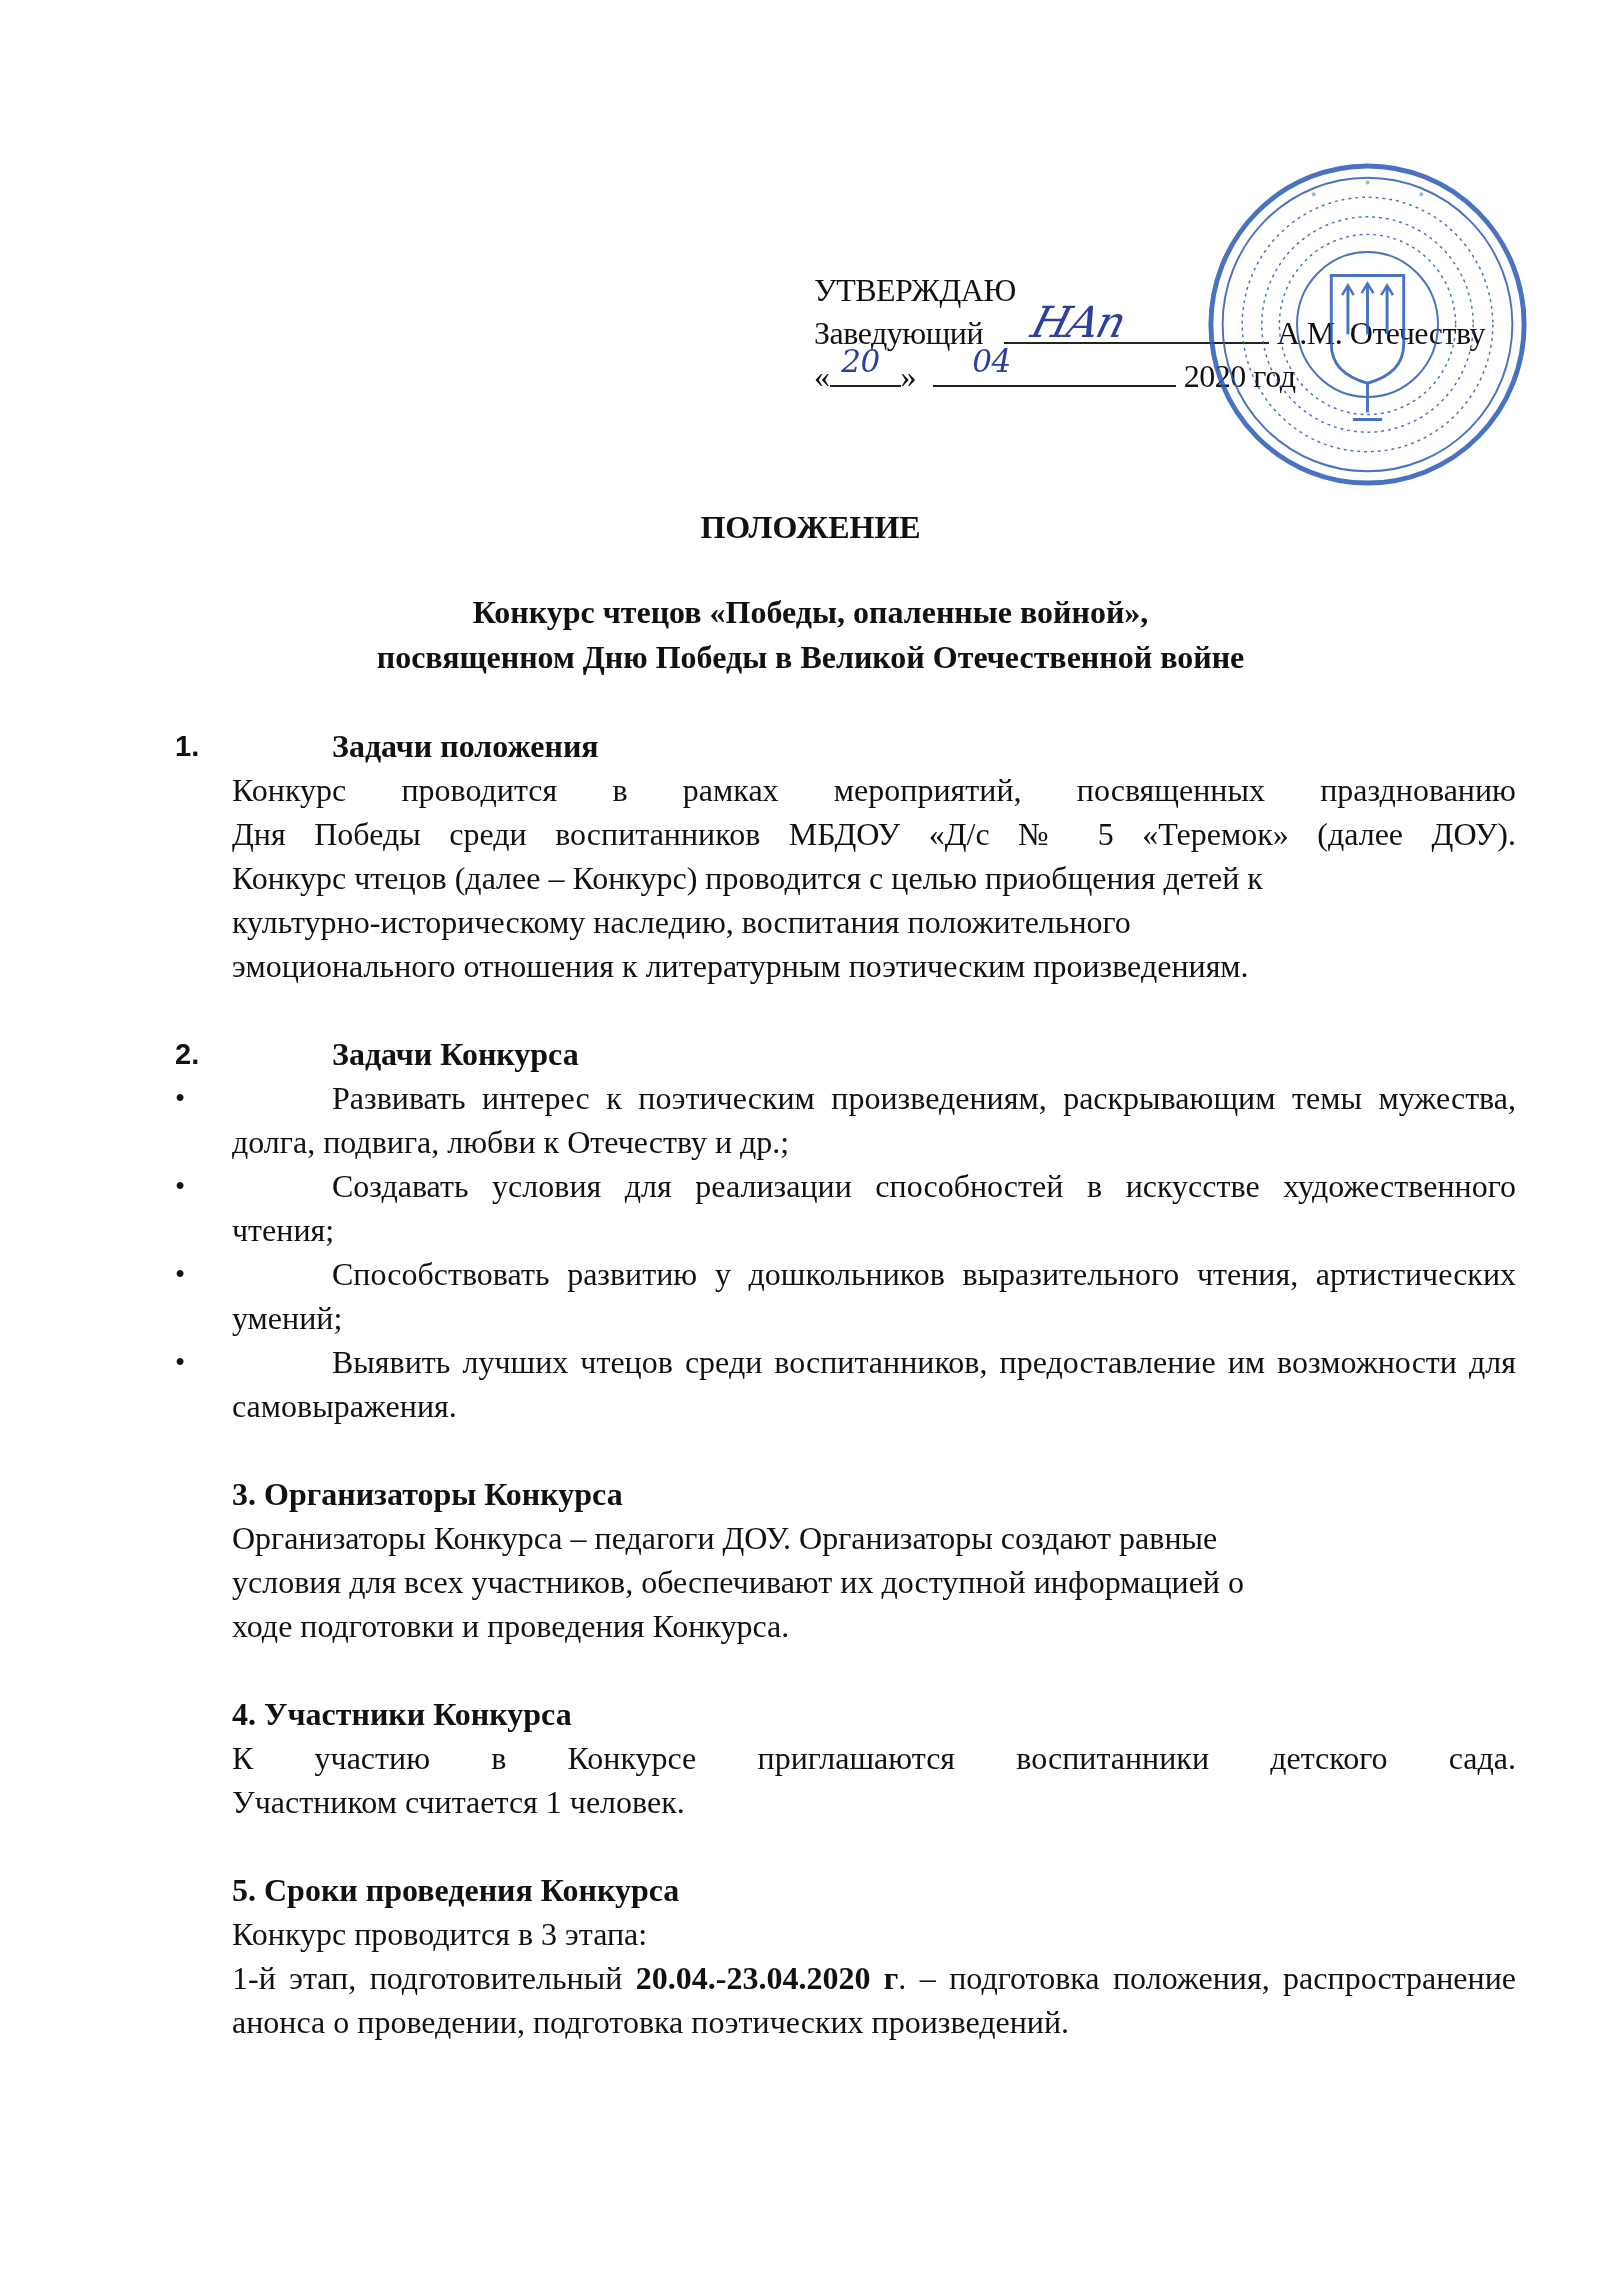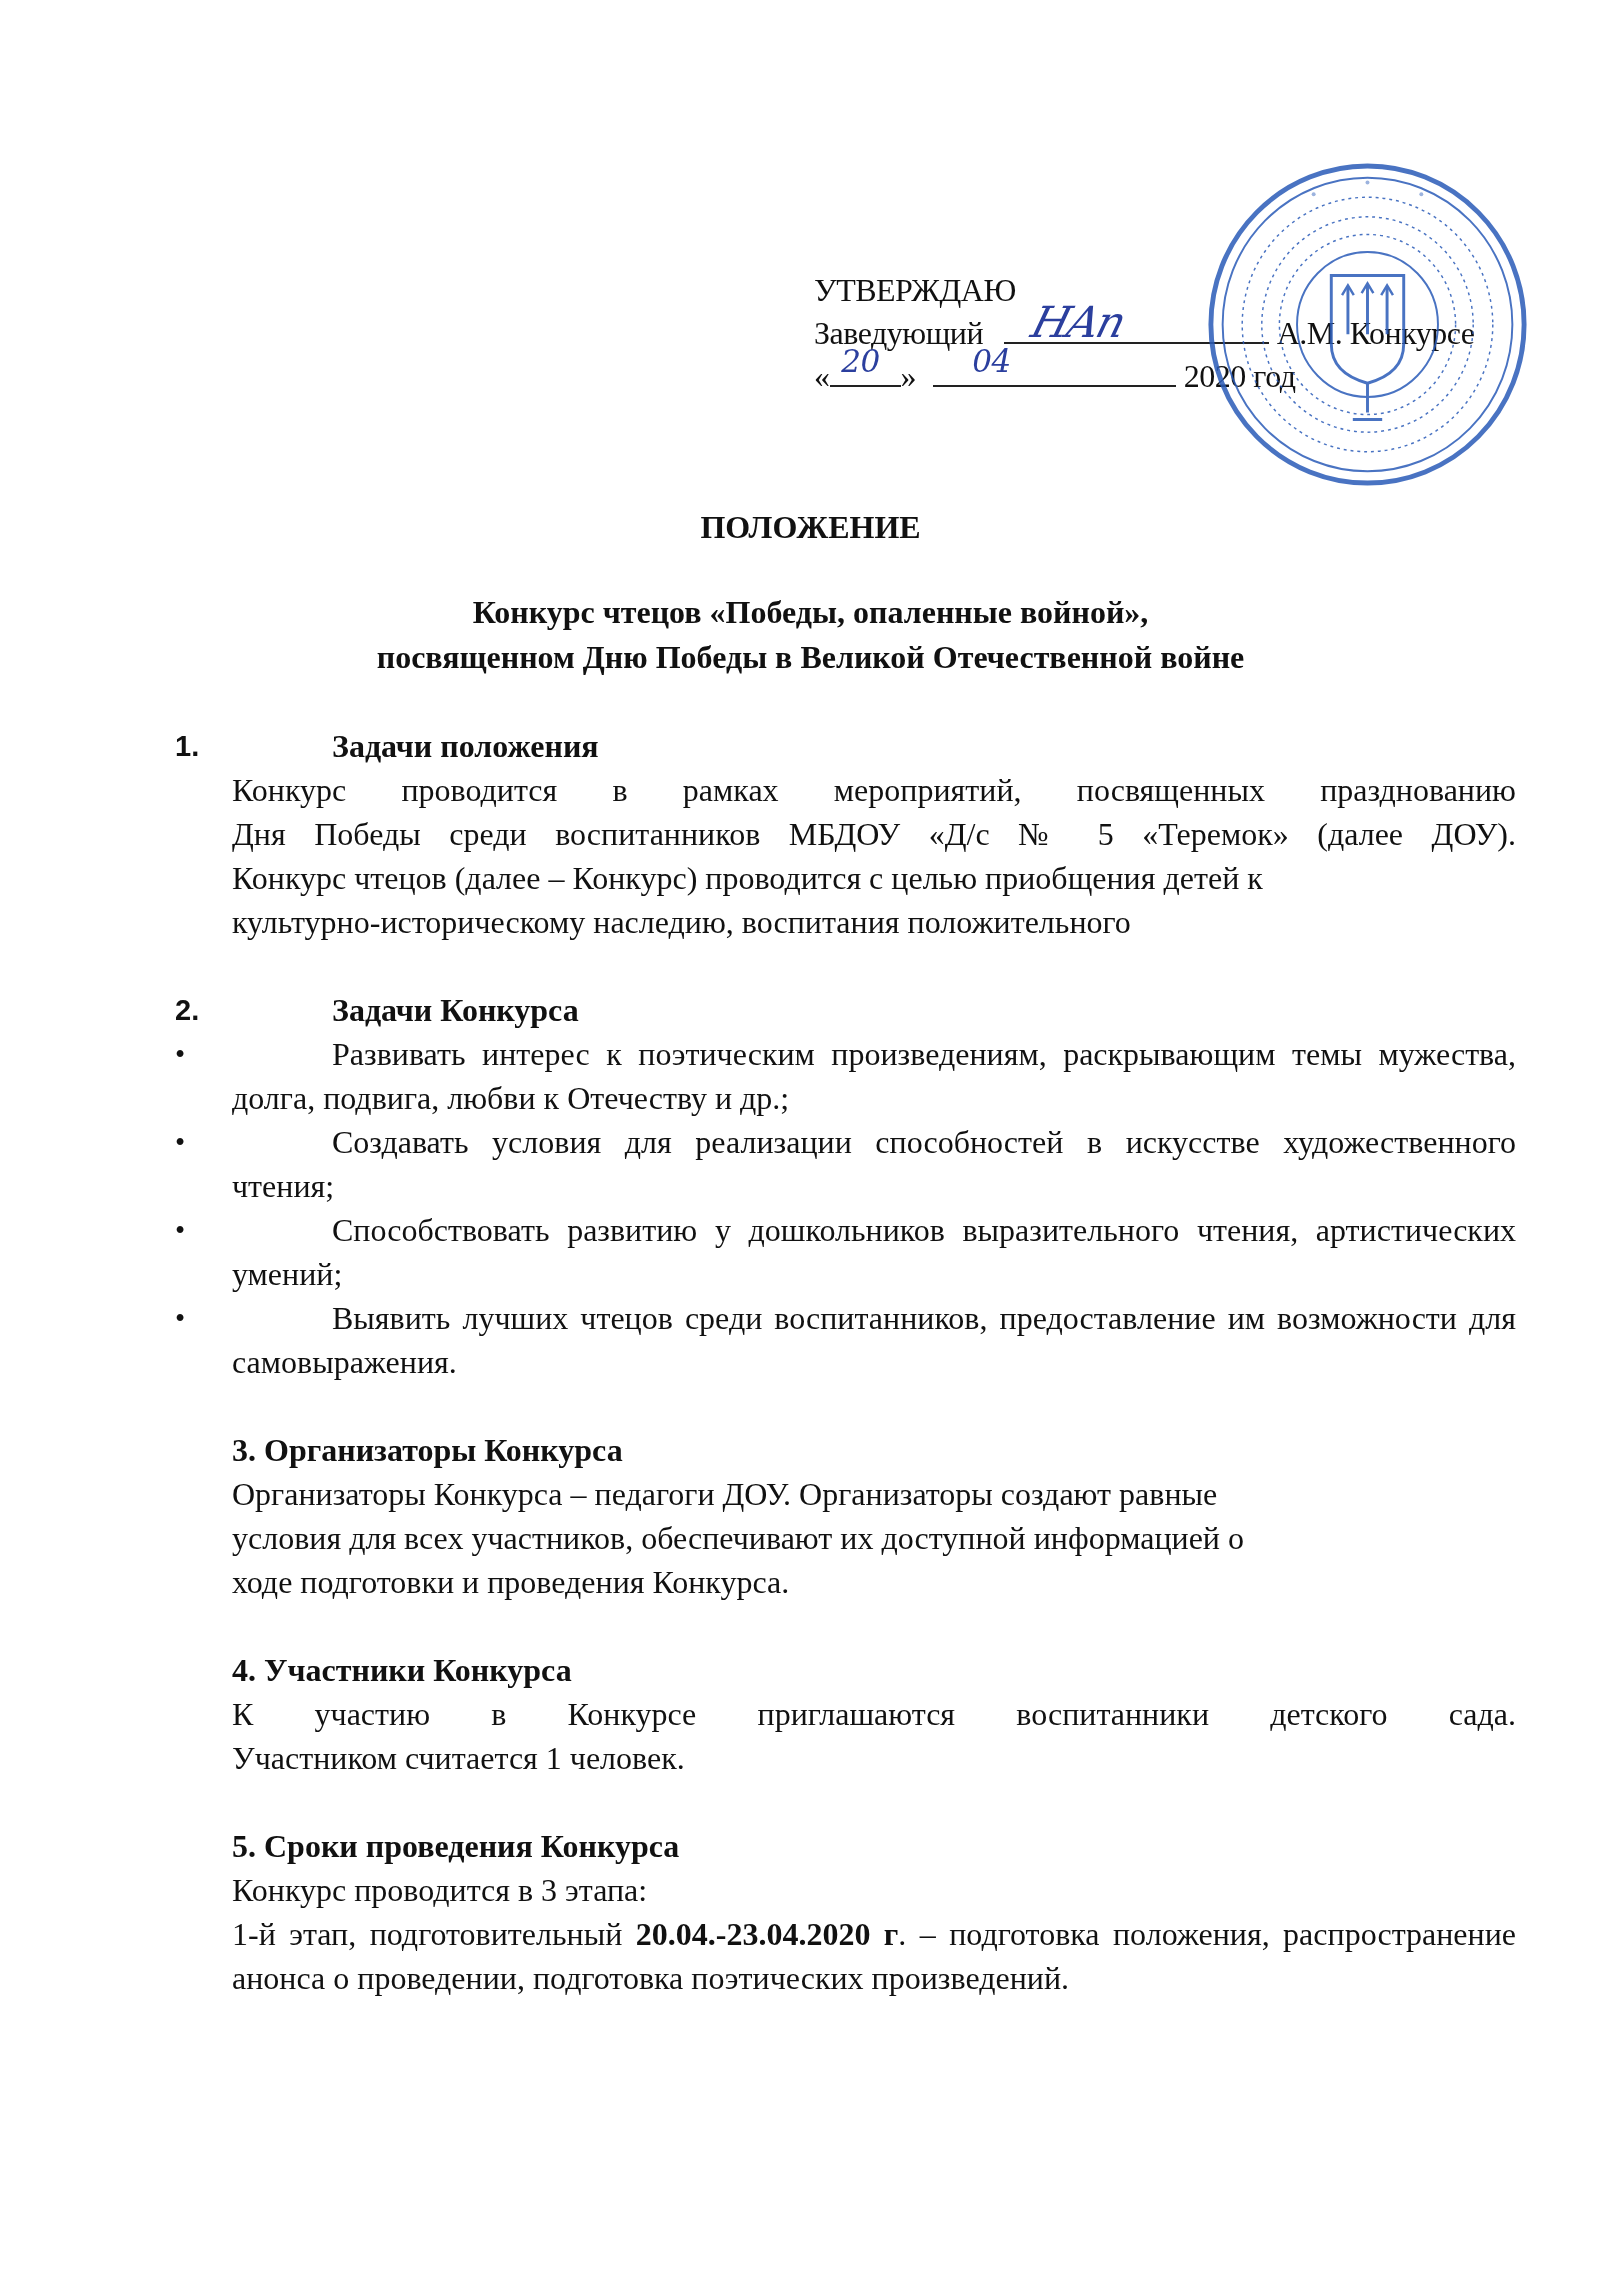--- a/index.html
+++ b/index.html
@@ -38,21 +38,21 @@
 
 <div class="page">
 
   <div class="approve">
     <div class="row">УТВЕРЖДАЮ</div>
     <div class="row">
       <span>Заведующий</span>
       <span class="line" style="width:265px; margin-left:13.7px;">
         <span class="sig">НАп</span>
       </span>
-      <span>А.М. Конкурсе</span>
+      <span>А.М. Отечеству</span>
     </div>
     <div class="row">
       <span>«</span><span class="line" style="width:71px;"><span class="hand" style="left:11.8px;font-style:italic;">20</span></span><span>»</span>
       <span class="line" style="width:243px; margin-left:9.8px;"><span class="hand" style="left:39px;">04</span></span>
       <span>2020 год</span>
     </div>
   </div>
 
   <svg class="stamp" viewBox="0 0 330 330">
     <g fill="none" stroke="#2a5bb8">
@@ -81,20 +81,21 @@
   <div class="content">
 
     <div class="num-head">
       <span class="marker">1.</span>
       <span class="htext">Задачи положения</span>
     </div>
     <div class="jl">Конкурс проводится в рамках мероприятий, посвященных празднованию</div>
     <div class="jl">Дня Победы среди воспитанников МБДОУ «Д/с № 5 «Теремок» (далее ДОУ).</div>
     <div>Конкурс чтецов (далее – Конкурс) проводится с целью приобщения детей к</div>
     <div>культурно-историческому наследию, воспитания положительного</div>
+    <div>эмоционального отношения к литературным поэтическим произведениям.</div>
     <div class="gap"></div>
 
     <div class="num-head">
       <span class="marker">2.</span>
       <span class="htext">Задачи Конкурса</span>
     </div>
     <div class="bullet">
       <span class="dot">•</span>
       <span>Развивать интерес к поэтическим произведениям, раскрывающим темы мужества, долга, подвига, любви к Отечеству и др.;</span>
     </div>

